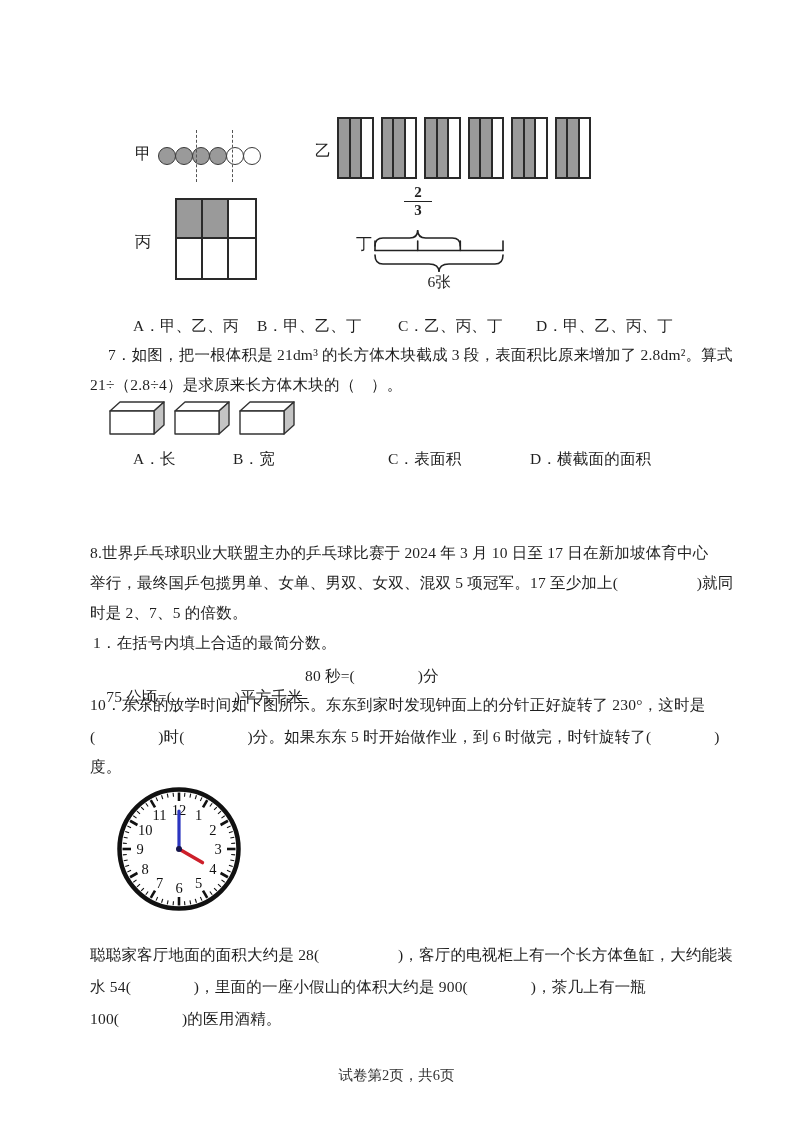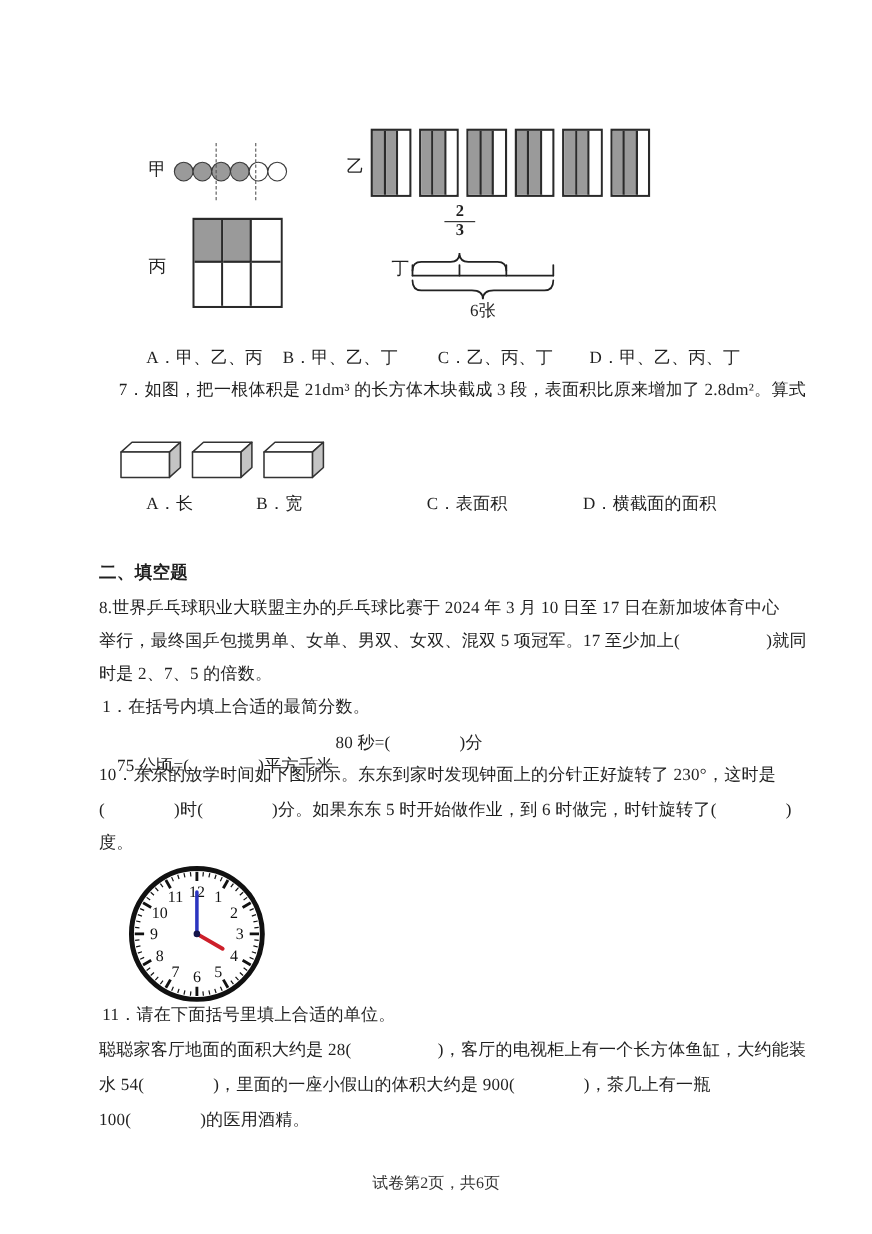--- a/index.html
+++ b/index.html
@@ -132,20 +132,21 @@
   </div>
 
   <div class="tline" style="top:311px">
     <span class="opt" style="left:43px">A．甲、乙、丙</span>
     <span class="opt" style="left:167px">B．甲、乙、丁</span>
     <span class="opt" style="left:308px">C．乙、丙、丁</span>
     <span class="opt" style="left:446px">D．甲、乙、丙、丁</span>
   </div>
 
   <div class="tline" style="top:343px;padding-left:18px">7．如图，把一根体积是 21dm³ 的长方体木块截成 3 段，表面积比原来增加了 2.8dm²。算式</div>
+  <div class="tline" style="top:373px">21÷（2.8÷4）是求原来长方体木块的（　）。</div>
 
   <div class="boxes-row">
     <svg width="58" height="37" viewBox="0 0 58 37">
       <g stroke="#333" stroke-width="1.4" stroke-linejoin="round">
         <path d="M2,11 L12,2 L56,2 L46,11 Z" fill="#ffffff"></path>
         <path d="M46,11 L56,2 L56,25 L46,34 Z" fill="#c4c4c4"></path>
         <rect x="2" y="11" width="44" height="23" fill="#ffffff"></rect>
       </g>
     </svg>
     <svg width="58" height="37" viewBox="0 0 58 37">
@@ -164,21 +165,20 @@
     </svg>
   </div>
 
   <div class="tline" style="top:444px">
     <span class="opt" style="left:43px">A．长</span>
     <span class="opt" style="left:143px">B．宽</span>
     <span class="opt" style="left:298px">C．表面积</span>
     <span class="opt" style="left:440px">D．横截面的面积</span>
   </div>
 
-  <div class="tline section-title" style="top:509px">二、填空题</div>
 
   <div class="tline" style="top:541px">8.世界乒乓球职业大联盟主办的乒乓球比赛于 2024 年 3 月 10 日至 17 日在新加坡体育中心</div>
   <div class="tline" style="top:571px">举行，最终国乒包揽男单、女单、男双、女双、混双 5 项冠军。17 至少加上(　　　　　)就同</div>
   <div class="tline" style="top:601px">时是 2、7、5 的倍数。</div>
 
   <div class="tline" style="top:631px;padding-left:3px">1．在括号内填上合适的最简分数。</div>
   <div class="tline" style="top:661px">
     <span>75 公顷=(　　　　)平方千米</span>
     <span class="opt" style="left:215px">80 秒=(　　　　)分</span>
   </div>
@@ -259,20 +259,19 @@
       <text x="29.225009252406906" y="87.50000000000001" text-anchor="middle" font-size="14.5" font-family="&quot;Liberation Serif&quot;,&quot;DejaVu Serif&quot;,serif" fill="#111">8</text>
       <text x="24" y="68" text-anchor="middle" font-size="14.5" font-family="&quot;Liberation Serif&quot;,&quot;DejaVu Serif&quot;,serif" fill="#111">9</text>
       <text x="29.225009252406892" y="48.5" text-anchor="middle" font-size="14.5" font-family="&quot;Liberation Serif&quot;,&quot;DejaVu Serif&quot;,serif" fill="#111">10</text>
       <text x="43.499999999999986" y="34.225009252406906" text-anchor="middle" font-size="14.5" font-family="&quot;Liberation Serif&quot;,&quot;DejaVu Serif&quot;,serif" fill="#111">11</text>
       <text x="62.99999999999999" y="29" text-anchor="middle" font-size="14.5" font-family="&quot;Liberation Serif&quot;,&quot;DejaVu Serif&quot;,serif" fill="#111">12</text>
       <line x1="63" y1="63" x2="62.99999999999999" y2="25" stroke="#2b35c0" stroke-width="3.2" stroke-linecap="round"></line>
       <line x1="63" y1="63" x2="86.38268590217984" y2="76.5" stroke="#cd1f2a" stroke-width="3.6" stroke-linecap="round"></line>
       <circle cx="63" cy="63" r="3" fill="#15154a"></circle>
     </svg>
 
-  <div class="tline" style="top:911px;padding-left:3px">11．请在下面括号里填上合适的单位。</div>
   <div class="tline" style="top:943px">聪聪家客厅地面的面积大约是 28(　　　　　)，客厅的电视柜上有一个长方体鱼缸，大约能装</div>
   <div class="tline" style="top:975px">水 54(　　　　)，里面的一座小假山的体积大约是 900(　　　　)，茶几上有一瓶</div>
   <div class="tline" style="top:1007px">100(　　　　)的医用酒精。</div>
 
   <div class="footer">试卷第2页，共6页</div>
 
 </div>
 
 </body></html>

